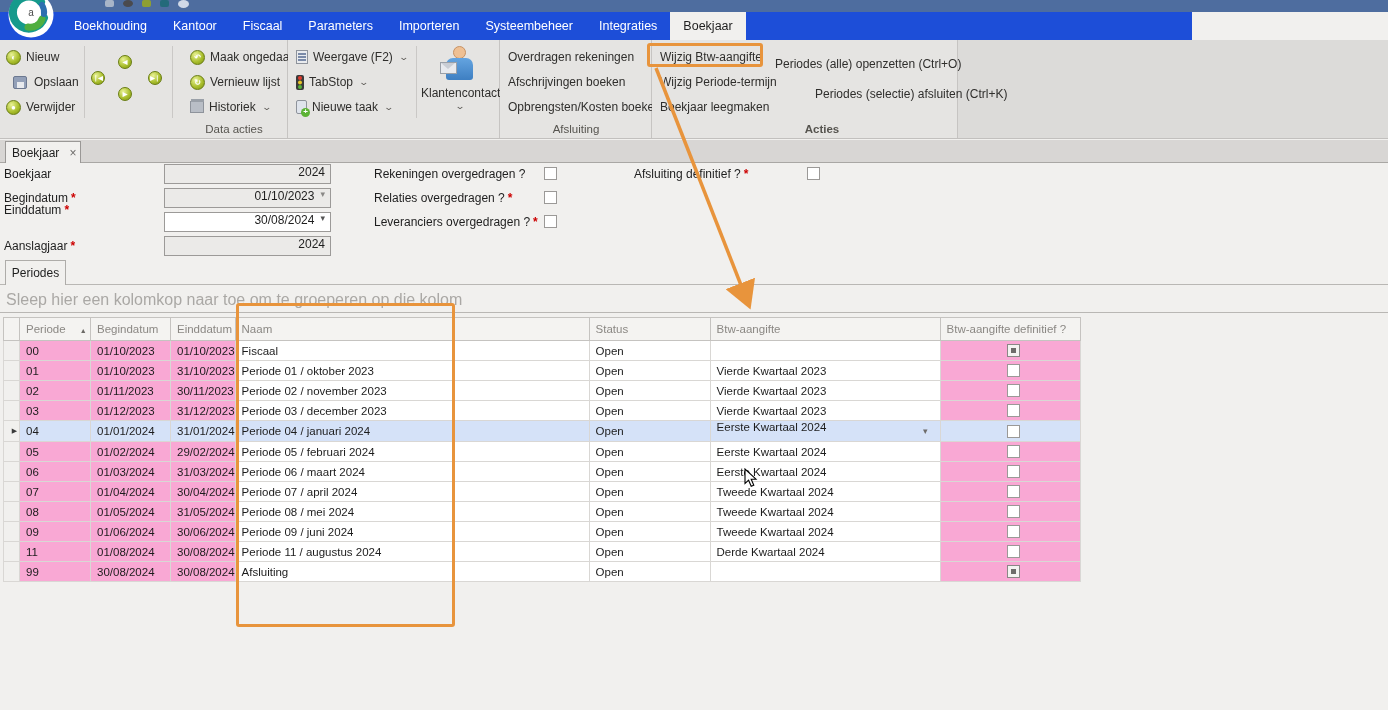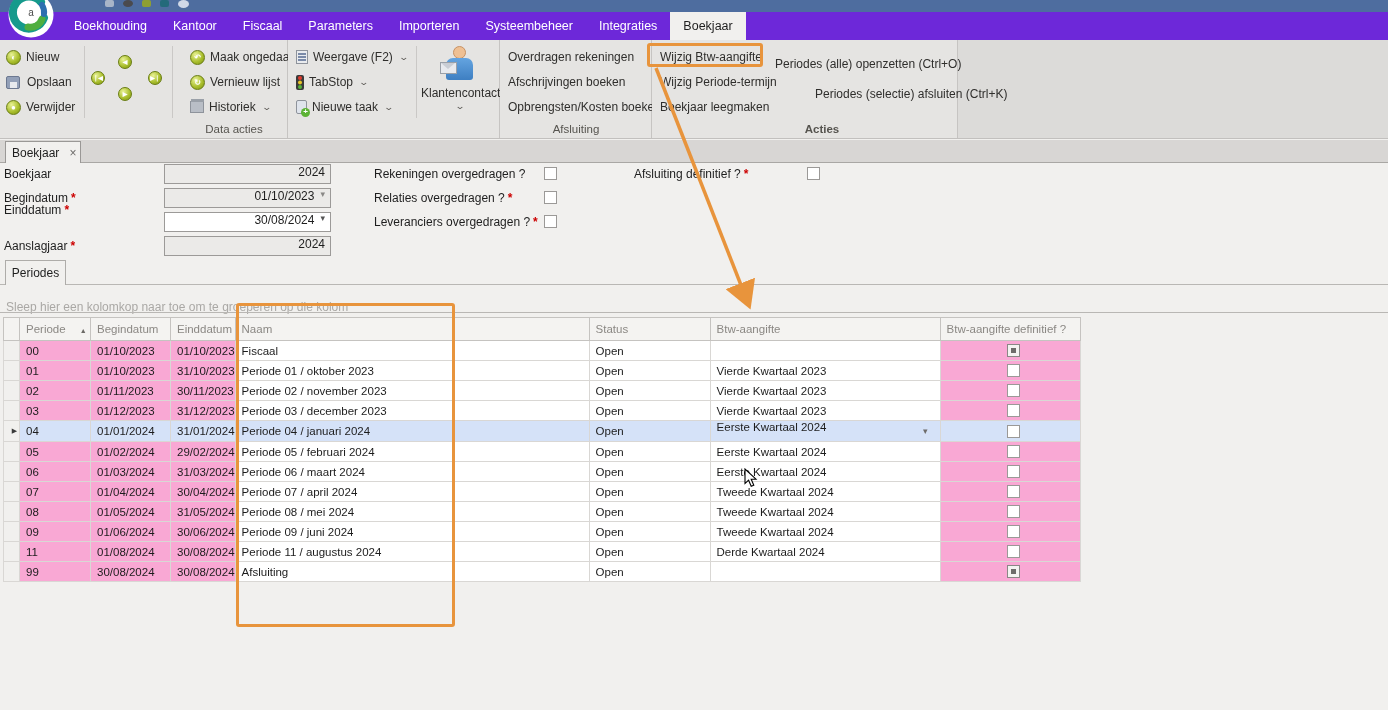--- a/index.html
+++ b/index.html
@@ -3,21 +3,21 @@
 <meta charset="utf-8">
 <style>
   html,body{margin:0;padding:0;background:#bfbfbf;}
   *{box-sizing:border-box;font-family:"Liberation Sans",sans-serif;}
   #app{position:relative;width:1388px;height:710px;background:#f1f0ee;overflow:hidden;}
 
   
   .titlebar{position:absolute;left:0;top:0;width:1388px;height:12px;background:#4e6d9f;}
   .qat{position:absolute;top:0;left:105px;display:flex;gap:9px;}
   .qat span{display:inline-block;width:9px;height:7px;border-radius:2px;opacity:.85;}
-  .menubar{position:absolute;left:0;top:12px;width:1388px;height:28px;background:#6d28d9;}
+  .menubar{position:absolute;left:0;top:12px;width:1192px;height:28px;background:#1d4ed8;}
   .menu-tabs{position:absolute;left:61px;top:0;height:28px;display:flex;}
   .menu-tab{height:28px;line-height:28px;padding:0 13px;font-size:12.5px;color:#fff;cursor:default;}
   .menu-tab.active{background:#f1f0ee;color:#1e1e1e;}
   .logo{position:absolute;left:8px;top:-8px;width:46px;height:46px;z-index:5;}
 
   
   .ribbon{position:absolute;left:0;top:40px;width:1388px;height:99px;background:#dcdbd9;border-bottom:1px solid #c2c0be;}
   .rgroup{position:absolute;top:0;height:98px;background:#e5e4e2;border-right:1px solid #c6c4c2;}
   .rgroup-label{position:absolute;bottom:3px;font-size:11.5px;color:#56544f;text-align:center;}
   .vsep{position:absolute;top:6px;height:72px;width:1px;background:#cac8c6;}
@@ -56,21 +56,21 @@
   .flabel{position:absolute;font-size:12px;color:#1e1e1e;white-space:nowrap;}
   .req{color:#cc0000;font-weight:bold;margin-left:3px;}
   .field{position:absolute;left:164px;width:167px;height:20px;border:1px solid #9c9a98;background:#ebeae8;font-size:12px;color:#1e1e1e;display:flex;align-items:flex-start;justify-content:flex-end;padding:0 5px;}
   .field.editable{background:#fff;}
   .field .dd-arrow{color:#8a8886;font-size:9px;margin-left:6px;}
   .cbx{position:absolute;width:13px;height:13px;background:#fff;border:1px solid #9b9997;}
 
   
   .periods-tab{position:absolute;left:5px;top:260px;width:61px;height:25px;background:#f1f0ee;border:1px solid #aeaca9;border-bottom:none;font-size:12px;color:#1e1e1e;text-align:center;line-height:24px;z-index:2;}
   .hline{position:absolute;left:0;width:1388px;height:1px;background:#b9b7b4;}
-  .group-hint{position:absolute;left:6px;top:300px;font-size:12px;color:#aaa8a5;}
+  .group-hint{position:absolute;left:6px;top:291px;font-size:16px;color:#aaa8a5;}
 
   
   table.grid{position:absolute;left:3px;top:317px;border-collapse:collapse;table-layout:fixed;font-size:11.5px;color:#1c1c1c;background:#fff;}
   table.grid th{height:23px;background:#f4f3f1;color:#8b8884;font-weight:normal;text-align:left;padding:0 0 0 6px;border:1px solid #c5c3c0;white-space:nowrap;overflow:hidden;}
   table.grid td{height:20px;padding:0 0 0 6px;border:1px solid #d9d7d4;white-space:nowrap;overflow:hidden;}
   td.greycell{background:#f9a8d4;}
   td.indicator{background:#f1f0ee;border:1px solid #c5c3c0;padding:0;text-align:center;font-size:7px;color:#3a3a3a;}
   tr.sel td:not(.indicator){background:#d5e2f8;border-top:1px dotted #36548c;border-bottom:1px dotted #36548c;}
   .sort-arrow{font-size:7px;color:#6b6966;margin-left:14px;}
   .cb{width:13px;height:13px;background:#fff;border:1px solid #9b9997;margin:0 auto;position:relative;}
@@ -124,21 +124,21 @@
 
   <div class="ribbon">
 
     <div class="rgroup" style="left:0;width:288px;">
       <div class="vsep" style="left:84px;"></div>
       <div class="vsep" style="left:172px;"></div>
       <div class="rbtn" style="left:6px;top:7px;">
         <span class="icon-circle">◐</span>
         <span>Nieuw</span>
       </div>
-      <div class="rbtn" style="left:6px;top:32px;gap:7px;">
+      <div class="rbtn" style="left:13px;top:32px;gap:7px;">
         <span class="save-icon"></span>
         <span>Opslaan</span>
       </div>
       <div class="rbtn" style="left:6px;top:57px;">
         <span class="icon-circle">●</span>
         <span>Verwijder</span>
       </div>
       <span class="nav-circle" style="left:118px;top:15px;">◀</span>
       <span class="nav-circle" style="left:91px;top:31px;">❘◀</span>
       <span class="nav-circle" style="left:148px;top:31px;">▶❘</span>

